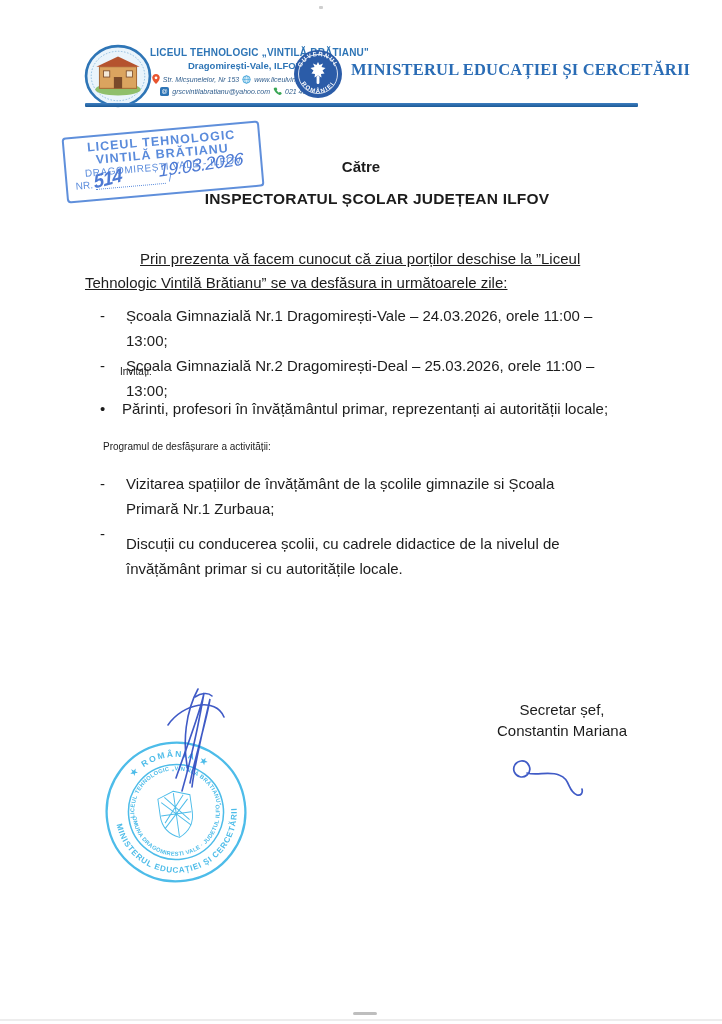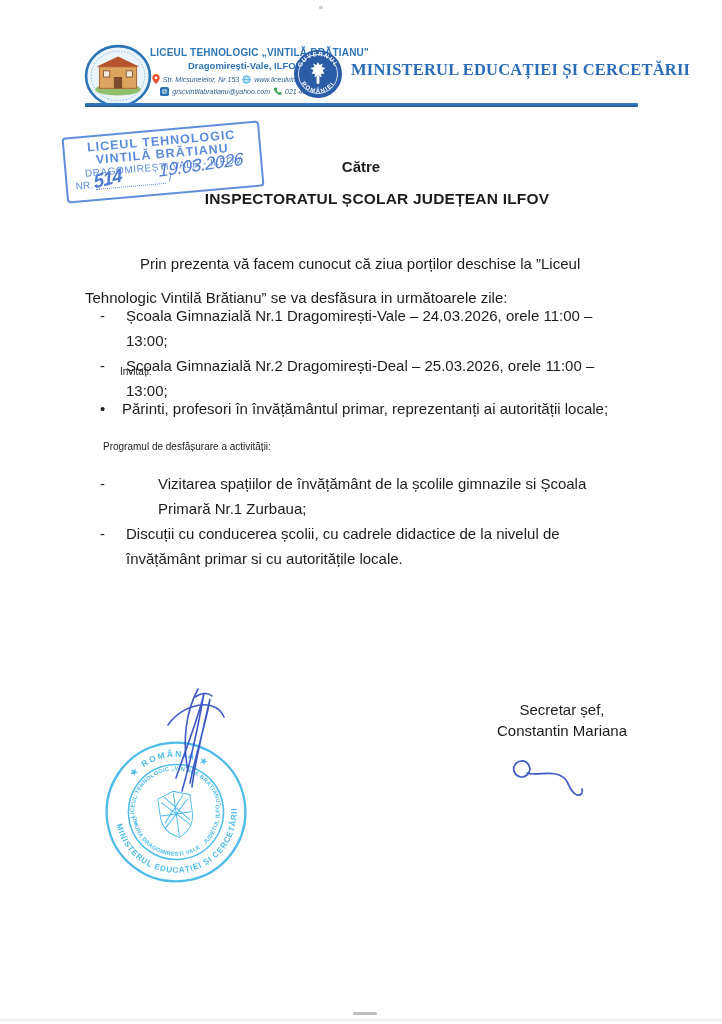--- a/index.html
+++ b/index.html
@@ -34,21 +34,21 @@
         color:#3f6fd0;transform:rotate(-10deg) skewX(-8deg);font-weight:bold;letter-spacing:-1px;}
   .reg-hand-date{position:absolute;left:92px;top:27px;font-size:18px;font-style:italic;
         color:#3f6fd0;transform:rotate(-3deg) skewX(-6deg);letter-spacing:-.5px;white-space:nowrap;}
 
   
   .kicker{position:absolute;left:0;top:158px;width:722px;text-align:center;
         font-size:15px;font-weight:bold;}
   .recipient{position:absolute;left:16px;top:190px;width:722px;text-align:center;
         font-size:15.5px;font-weight:bold;letter-spacing:.2px;}
   .intro{position:absolute;left:85px;top:247px;width:557px;font-size:15px;
-        line-height:34px;text-indent:55px;}
+        line-height:24px;text-indent:55px;text-decoration:underline;}
   .list{position:absolute;left:100px;width:530px;font-size:15px;line-height:25px;}
   .list .li{display:flex;}
   .list .mk{flex:0 0 26px;}
   .list .tx{flex:1;}
   .lbl{position:absolute;font-size:10px;}
 
   
   .sig-left{position:absolute;left:85px;top:701px;width:200px;font-size:15px;}
   .sig-left .t{margin-left:40px;}
   .sig-left .n{margin-top:12px;white-space:nowrap;}
@@ -176,25 +176,25 @@
       <span class="mk" style="flex-basis:22px;">•</span>
       <span class="tx">Părinti, profesori în învățământul primar, reprezentanți ai autorității locale;</span>
     </div>
   </div>
 
   <div class="lbl" style="left:103px;top:441px;">Programul de desfășurare a activității:</div>
 
   <div class="list" style="top:471px;width:535px;">
     <div class="li">
       <span class="mk">-</span>
-      <span class="tx" style="max-width:470px;margin-left:32px;">Vizitarea spațiilor de învățământ de la școlile gimnazile si Școala Primară Nr.1 Zurbaua;</span>
-    </div>
-    <div class="li">
-      <span class="mk">-</span>
-      <span class="tx" style="max-width:505px;">Discuții cu conducerea școlii, cu cadrele didactice de la nivelul de învățământ primar si cu autoritățile locale.</span>
+      <span class="tx" style="max-width:470px;">Vizitarea spațiilor de învățământ de la școlile gimnazile si Școala Primară Nr.1 Zurbaua;</span>
+    </div>
+    <div class="li">
+      <span class="mk">-</span>
+      <span class="tx" style="max-width:505px;margin-top:10px;">Discuții cu conducerea școlii, cu cadrele didactice de la nivelul de învățământ primar si cu autoritățile locale.</span>
     </div>
   </div>
 
   <div class="sig-right">
     <div>Secretar șef,</div>
     <div class="n">Constantin Mariana</div>
   </div>
 
   <svg class="round-stamp" viewBox="0 0 160 160">
     <circle cx="80" cy="80" r="73" fill="none" stroke="#35b3e6" stroke-width="2.4"></circle>

